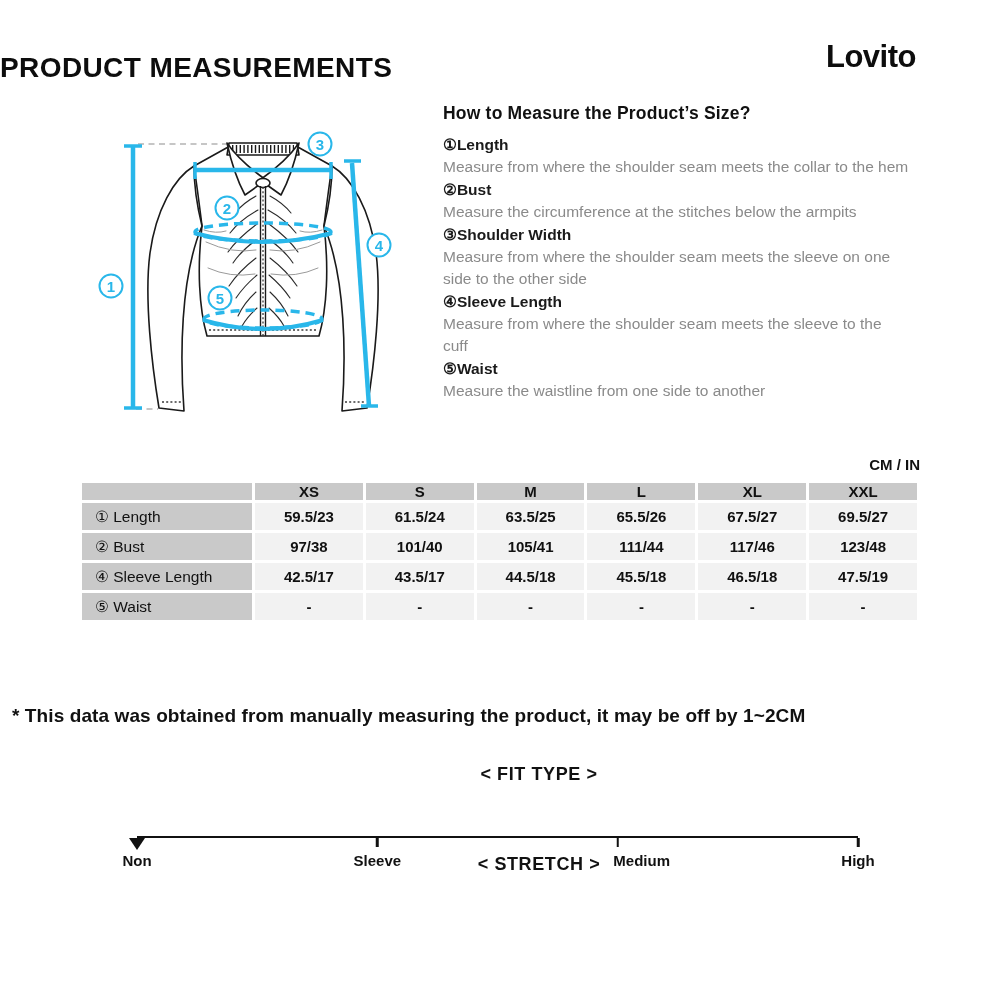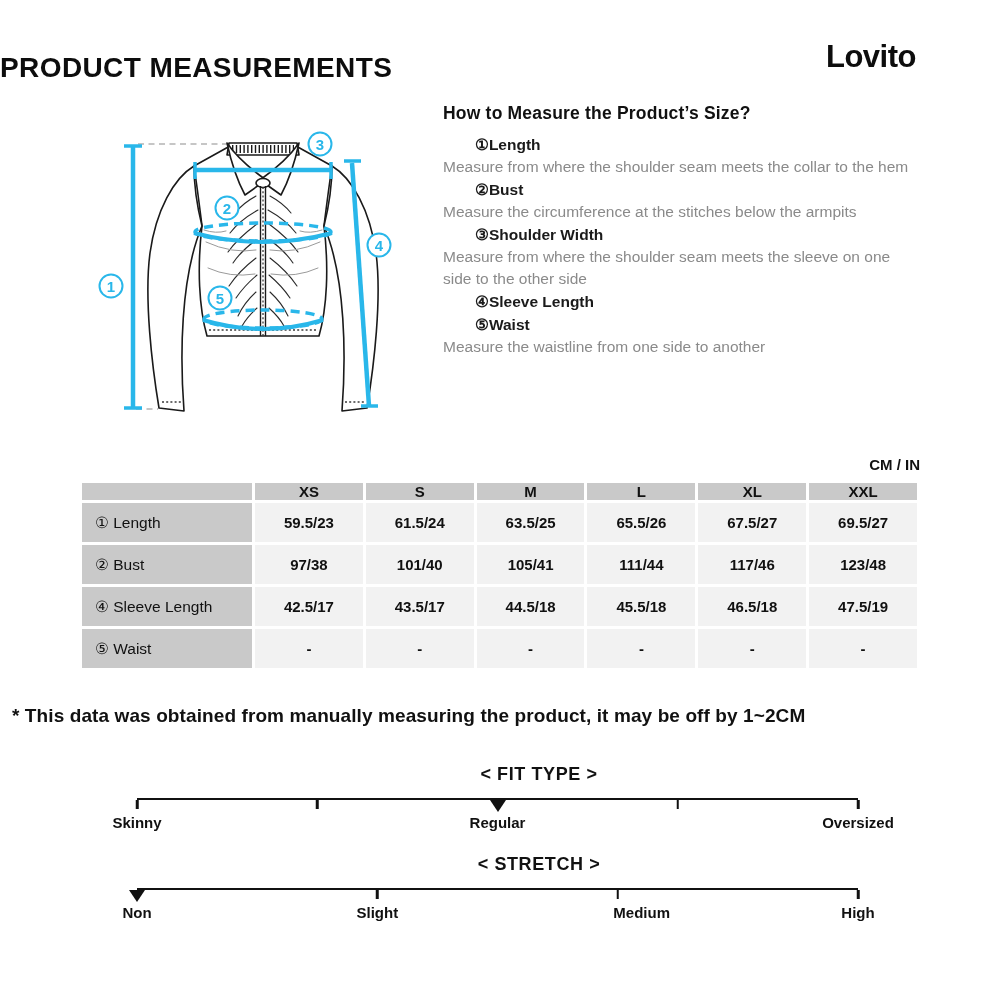--- a/index.html
+++ b/index.html
@@ -8,21 +8,21 @@
 
   
   .title { position:absolute; top:52px; left:0; width:100%; text-align:left;
            font-size:28px; font-weight:700; letter-spacing:.4px; color:#0d0d0d; }
   .brand { position:absolute; top:39px; right:84px; font-size:31px; font-weight:800;
            letter-spacing:-.5px; color:#0d0d0d; }
 
   
   .howto { position:absolute; left:443px; top:103px; width:466px; }
   .howto-heading { font-size:17.5px; font-weight:700; margin-bottom:9px; letter-spacing:.2px; }
-  .howto-label { font-size:15.5px; font-weight:700; line-height:23px; color:#1a1a1a;margin-left:32px; }
+  .howto-label { font-size:15.5px; font-weight:700; line-height:23px; color:#1a1a1a; }
   .howto-desc  { font-size:15.5px; font-weight:400; line-height:22px; color:var(--desc,#8a8a8a); }
 
   
   .diagram { position:absolute; left:80px; top:118px; width:340px; height:322px; }
   .g   { stroke:#1a1a1a; stroke-width:1.6; fill:#fff; stroke-linejoin:round; }
   .gl  { stroke:#1a1a1a; stroke-width:1.4; fill:none; }
   .wr  { stroke:#2a2a2a; stroke-width:1.1; fill:none; stroke-linecap:round; }
   .wr2 { stroke:#9a9a9a; stroke-width:1;   fill:none; stroke-linecap:round; }
   .st  { stroke:#3a3a3a; stroke-width:1.3; fill:none; stroke-dasharray:2 2.2; }
   .hatch { stroke:#1a1a1a; stroke-width:8; fill:none; stroke-dasharray:1.4 2.4; }
@@ -31,36 +31,36 @@
   .cyd { stroke:var(--accent,#29b7ea); fill:none; stroke-dasharray:9 6; }
   .cyc { stroke:var(--accent,#29b7ea); fill:#fff; stroke-width:2; }
   .cyt { fill:var(--accent,#29b7ea); font-size:15px; font-weight:700; text-anchor:middle; }
 
   
   .unit-label { position:absolute; top:456px; right:80px; font-size:15px; font-weight:700; }
   .tablewrap { position:absolute; left:79px; top:480px; }
   table { border-collapse:separate; border-spacing:3px; width:841px; table-layout:fixed; }
   th, td { padding:0; }
   thead th { background:var(--hdr,#c9c9c9); font-weight:700; font-size:15px; height:14px; text-align:center; }
-  tbody th { background:var(--hdr,#c9c9c9); font-weight:400; font-size:15.5px; height:39px;
+  tbody th { background:var(--hdr,#c9c9c9); font-weight:400; font-size:15.5px; height:27px;
              text-align:left; padding-left:13px; }
   tbody td { background:var(--cell,#f2f2f2); font-weight:700; font-size:15px; height:27px; text-align:center; }
 
   
   .footnote { position:absolute; top:705px; left:0; width:100%; text-align:left;
               font-size:19px; font-weight:700; letter-spacing:.1px;padding-left:12px; }
 
   
   .scale-heading { position:absolute; left:0; width:100%; text-align:center;
                    font-size:18px; font-weight:800; letter-spacing:.6px;margin-left:39px; }
   .fit-heading { top:764px; }
   .stretch-heading { top:854px; }
   .scale { position:absolute; left:137px; width:721px; height:40px; }
   .fit-scale { top:798px; }
-  .stretch-scale { top:888px; }
+  .stretch-scale { top:836px; }
   .scale-line { position:absolute; left:0; right:0; top:0; height:0; border-top:2.5px solid #111; }
   .tick { position:absolute; top:2px; width:2.5px; height:9px; background:#111; transform:translateX(-50%); }
   .pointer { position:absolute; top:2px; width:0; height:0; transform:translateX(-50%);
              border-left:8px solid transparent; border-right:8px solid transparent;
              border-top:12px solid #111; }
   .scale-label { position:absolute; top:16px; transform:translateX(-50%); white-space:nowrap;
                  font-size:15px; font-weight:700; }
 </style>
 </head>
 <body>
@@ -157,20 +157,21 @@
         <div>
           <div class="howto-label">②Bust</div>
           <div class="howto-desc">Measure the circumference at the stitches below the armpits</div>
         </div>
         <div>
           <div class="howto-label">③Shoulder Width</div>
           <div class="howto-desc">Measure from where the shoulder seam meets the sleeve on one side to the other side</div>
         </div>
         <div>
           <div class="howto-label">④Sleeve Length</div>
+          <div class="howto-desc">Measure from where the shoulder seam meets the sleeve to the cuff</div>
         </div>
         <div>
           <div class="howto-label">⑤Waist</div>
           <div class="howto-desc">Measure the waistline from one side to another</div>
         </div>
       </div>
   </div>
 
   <div class="unit-label">CM / IN</div>
   <div class="tablewrap">
@@ -232,40 +233,28 @@
             <td>-</td>
             <td>-</td>
           </tr>
         </tbody>
       </table>
   </div>
 
   <div class="footnote">* This data was obtained from manually measuring the product, it may be off by 1~2CM</div>
 
   <div class="scale-heading fit-heading">&lt; FIT TYPE &gt;</div>
-  <div class="scale fit-scale">
-      <div class="scale-line"></div>
-      <div class="tick" style="left: 0%;"></div>
-      <div class="tick" style="left: 25%;"></div>
-      <div class="tick" style="left: 50%;"></div>
-      <div class="tick" style="left: 75%;"></div>
-      <div class="tick" style="left: 100%;"></div>
-      <div class="pointer" style="left: 50%;"></div>
-      <div class="scale-label" style="left: 0%;">Skinny</div>
-      <div class="scale-label" style="left: 50%;">Regular</div>
-      <div class="scale-label" style="left: 100%;">Oversized</div>
-    </div>
 
   <div class="scale-heading stretch-heading">&lt; STRETCH &gt;</div>
   <div class="scale stretch-scale">
       <div class="scale-line"></div>
       <div class="tick" style="left: 0%;"></div>
       <div class="tick" style="left: 33.33%;"></div>
       <div class="tick" style="left: 66.67%;"></div>
       <div class="tick" style="left: 100%;"></div>
       <div class="pointer" style="left: 0%;"></div>
       <div class="scale-label" style="left: 0%;">Non</div>
-      <div class="scale-label" style="left: 33.33%;">Slight</div>
+      <div class="scale-label" style="left: 33.33%;">Sleeve</div>
       <div class="scale-label" style="left: 66.67%; margin-left: 24px;">Medium</div>
       <div class="scale-label" style="left: 100%;">High</div>
     </div>
 
 </div>
 
 </body></html>

